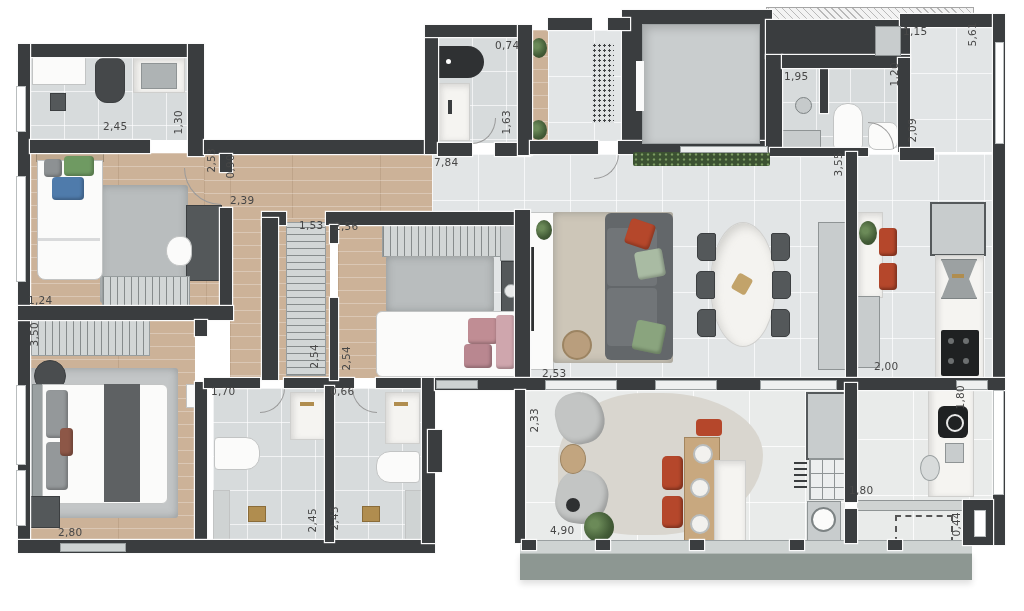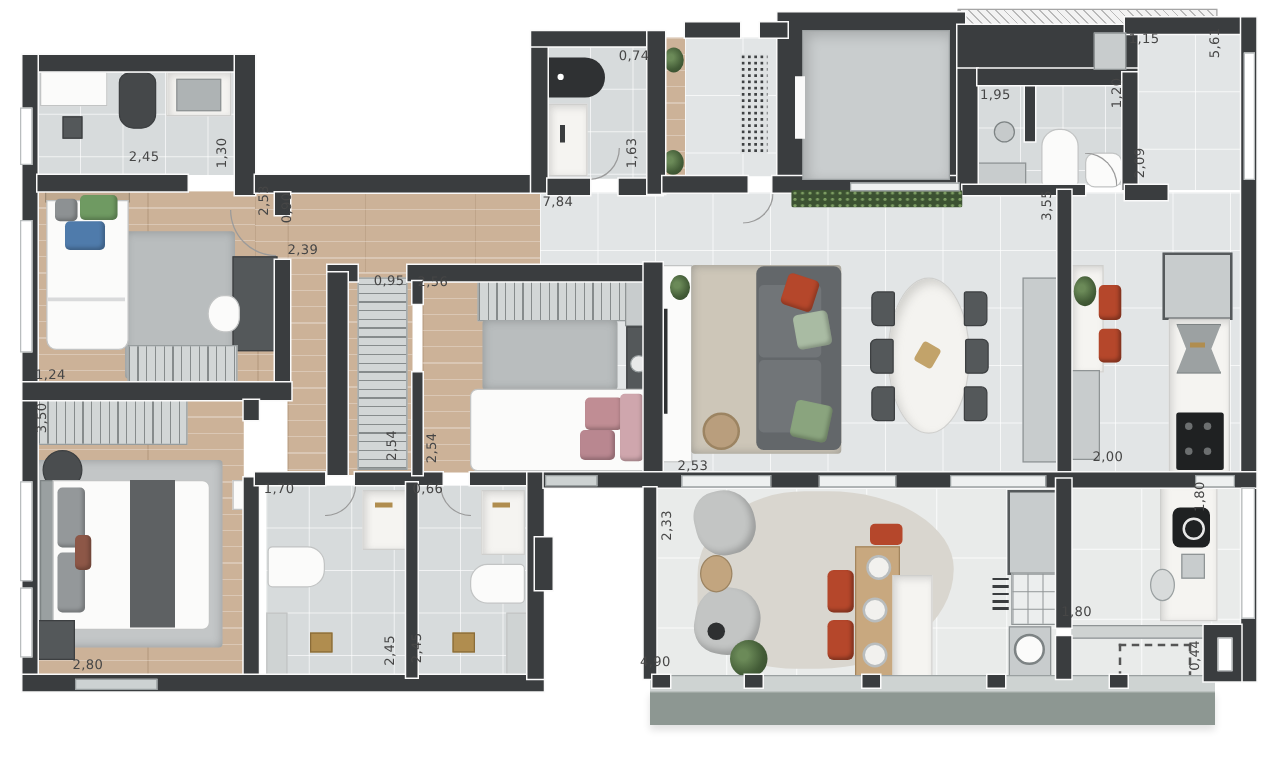--- a/index.html
+++ b/index.html
@@ -296,32 +296,32 @@
       <span class="dim" style="left: 434px; top: 156px;">7,84</span>
       <span class="dim" style="left: 784px; top: 70px;">1,95</span>
       <span class="dim" style="left: 903px; top: 25px;">1,15</span>
       <span class="dim v" style="left: 966px; top: 22px;">5,61</span>
       <span class="dim v" style="left: 888px; top: 62px;">1,20</span>
       <span class="dim v" style="left: 906px; top: 118px;">2,09</span>
       <span class="dim v" style="left: 832px; top: 152px;">3,55</span>
       <span class="dim v" style="left: 205px; top: 148px;">2,53</span>
       <span class="dim v" style="left: 224px; top: 154px;">0,90</span>
       <span class="dim" style="left: 230px; top: 194px;">2,39</span>
-      <span class="dim" style="left: 299px; top: 219px;">0,95</span>
+      <span class="dim" style="left: 299px; top: 219px;">1,53</span>
       <span class="dim" style="left: 334px; top: 220px;">2,56</span>
       <span class="dim" style="left: 28px; top: 294px;">1,24</span>
       <span class="dim v" style="left: 28px; top: 322px;">3,50</span>
       <span class="dim v" style="left: 308px; top: 344px;">2,54</span>
       <span class="dim v" style="left: 340px; top: 346px;">2,54</span>
       <span class="dim" style="left: 542px; top: 367px;">2,53</span>
       <span class="dim" style="left: 874px; top: 360px;">2,00</span>
       <span class="dim" style="left: 211px; top: 385px;">1,70</span>
       <span class="dim" style="left: 330px; top: 385px;">0,66</span>
       <span class="dim v" style="left: 306px; top: 508px;">2,45</span>
       <span class="dim v" style="left: 328px; top: 506px;">2,45</span>
       <span class="dim" style="left: 58px; top: 526px;">2,80</span>
       <span class="dim v" style="left: 528px; top: 408px;">2,33</span>
-      <span class="dim" style="left: 512px; top: 524px;">4,90</span>
+      <span class="dim" style="left: 550px; top: 524px;">4,90</span>
       <span class="dim" style="left: 849px; top: 484px;">1,80</span>
       <span class="dim v" style="left: 954px; top: 385px;">1,80</span>
       <span class="dim v" style="left: 950px; top: 512px;">0,44</span>
     </div>
 </div>
 
 </body></html>

